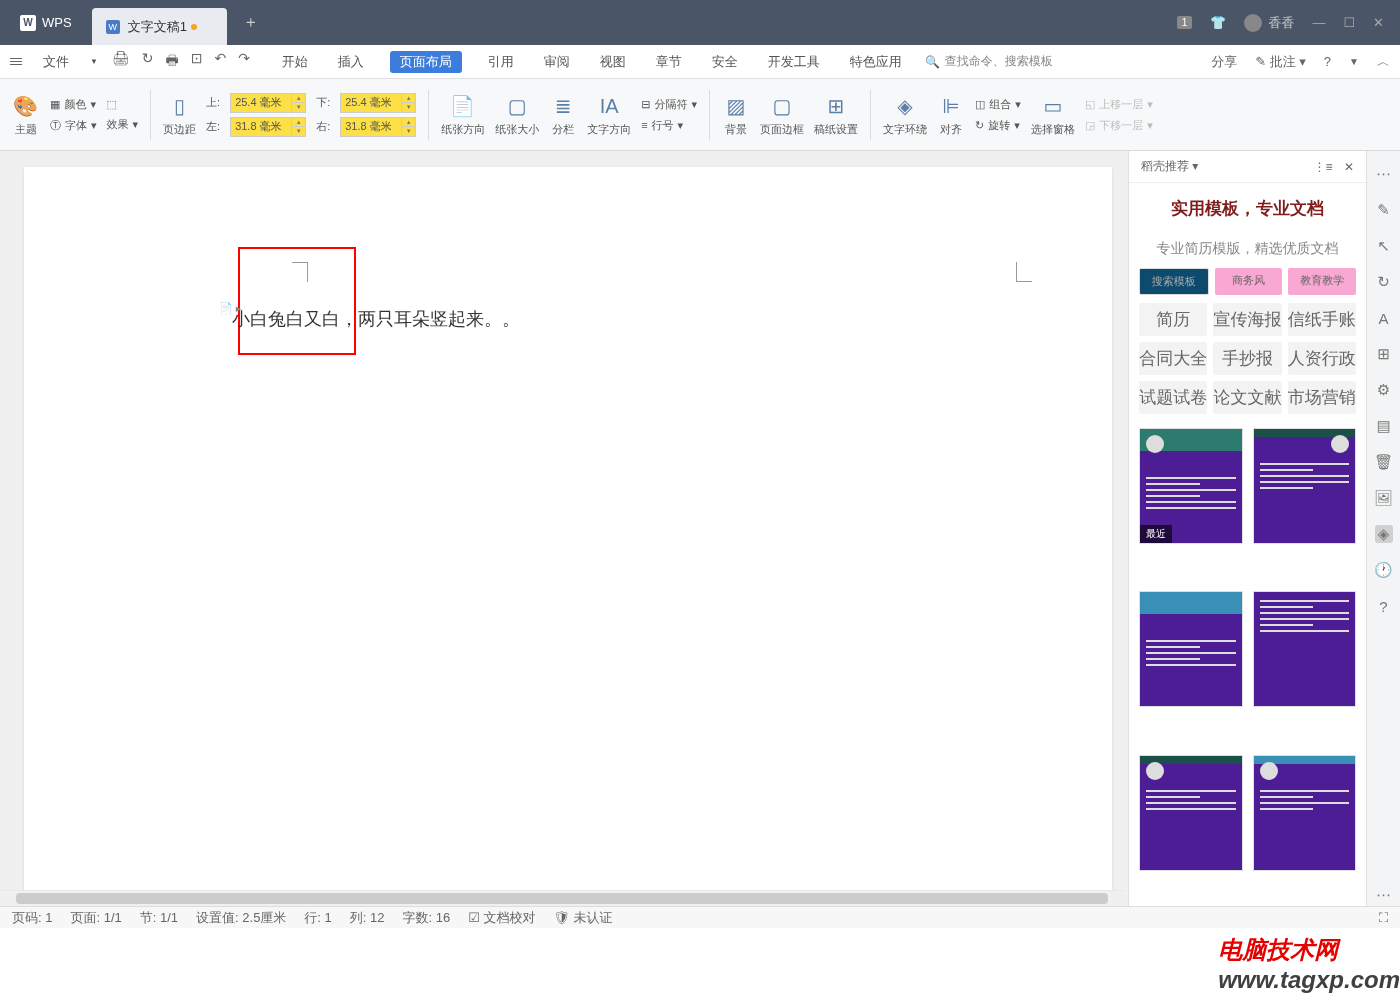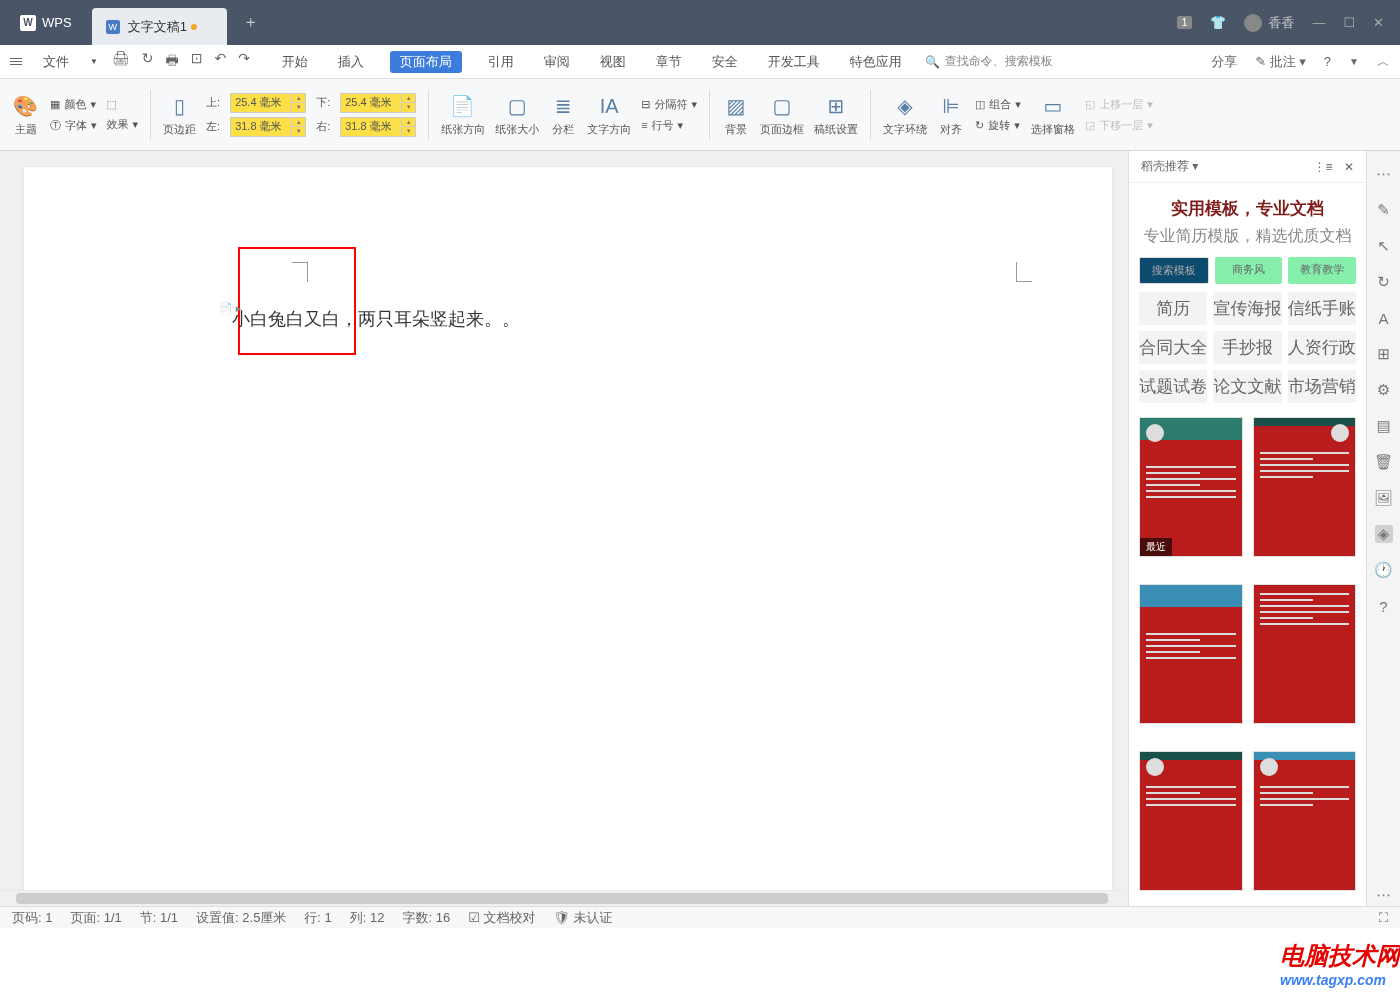--- a/index.html
+++ b/index.html
@@ -52,27 +52,27 @@
 .page-corner-tl { position: absolute; left: 268px; top: 95px; width: 16px; height: 20px; border-left: 1px solid #999; border-bottom: 1px solid #999; transform: rotate(180deg); }
 .page-corner-tr { position: absolute; right: 80px; top: 95px; width: 16px; height: 20px; border-right: 1px solid #999; border-top: 1px solid #999; transform: rotate(180deg); }
 .page-mark { position: absolute; left: 195px; top: 135px; font-size: 11px; color: #888; display: flex; align-items: center; gap: 2px; }
 
 .scroll-v { width: 16px; background: #f0f0f0; }
 
 .side-panel { width: 238px; background: #fff; border-left: 1px solid #e0e0e0; display: flex; flex-direction: column; }
 .side-header { height: 32px; display: flex; align-items: center; padding: 0 12px; font-size: 12px; color: #666; border-bottom: 1px solid #eee; justify-content: space-between; }
 .side-title-area { padding: 14px 12px 10px; text-align: center; }
 .side-title { font-size: 17px; font-weight: bold; color: #7f1d1d; }
-.side-subtitle { font-size: 16px; color: #888; margin-top: 6px; }
+.side-subtitle { font-size: 14px; color: #888; margin-top: 20px; }
 .side-tabs { display: flex; gap: 6px; padding: 0 10px; font-size: 11px; }
-.side-tab { flex: 1; text-align: center; padding: 5px 0; background: #86efac; color: #666; border-radius: 2px; cursor: pointer; }
+.side-tab { flex: 1; text-align: center; padding: 5px 0; background: #f9a8d4; color: #666; border-radius: 2px; cursor: pointer; }
 .side-cat-grid { display: grid; grid-template-columns: 1fr 1fr 1fr; gap: 6px; padding: 8px 10px; }
 .side-cat { background: #f3f3f3; text-align: center; padding: 5px 0; font-size: 17px; color: #666; border-radius: 2px; cursor: pointer; }
 .template-grid { display: grid; grid-template-columns: 1fr 1fr; gap: 10px; padding: 6px 10px; overflow-y: auto; flex: 1; }
-.template-card { background: #b91c1c; border: 1px solid #e0e0e0; height: 140px; position: relative; overflow: hidden; }
+.template-card { background: #4c1d95; border: 1px solid #e0e0e0; height: 116px; position: relative; overflow: hidden; }
 .tpl-head { height: 22px; background: #2d7a6e; }
 .tpl-head2 { height: 22px; background: #3a8fb7; }
 .tpl-head3 { height: 8px; background: #1b4f4a; }
 .tpl-avatar { width: 18px; height: 18px; border-radius: 50%; background: #ddd; position: absolute; top: 6px; left: 6px; }
 .tpl-lines { padding: 26px 6px 4px; }
 .tpl-line { height: 2px; background: #ddd; margin-bottom: 4px; }
 .tpl-line.short { width: 60%; }
 .tpl-badge { position: absolute; bottom: 0; left: 0; background: rgba(0,0,0,0.6); color: #fff; font-size: 10px; padding: 2px 6px; }
 
 .right-toolbar { width: 34px; background: #f3f4f5; border-left: 1px solid #e0e0e0; display: flex; flex-direction: column; align-items: center; gap: 18px; padding-top: 14px; color: #777; }
@@ -80,21 +80,21 @@
 .rt-icon.active { background: #d0d0d0; border-radius: 3px; padding: 2px; }
 
 .statusbar { position: absolute; bottom: 72px; left: 0; right: 0; height: 22px; background: #f7f7f7; border-top: 1px solid #ddd; font-size: 13px; color: #666; display: flex; align-items: center; padding: 0 12px; gap: 18px; }
 .h-scroll { position: absolute; bottom: 94px; left: 0; right: 276px; height: 16px; background: #f0f0f0; border-top: 1px solid #e8e8e8; }
 .h-scroll-thumb { position: absolute; left: 16px; right: 16px; top: 2px; bottom: 2px; background: #ccc; border-radius: 4px; }
 
 .watermark { position: absolute; bottom: 0; right: 0; height: 72px; display: flex; align-items: center; background: #fff; }
 .tag-box { background: #0066cc; color: #fff; font-size: 40px; font-weight: bold; padding: 8px 16px; font-style: italic; border: 3px solid #0044aa; }
 .wm-text { display: flex; flex-direction: column; margin-left: 8px; }
 .wm-line1 { color: #e60000; font-size: 24px; font-weight: bold; font-style: italic; }
-.wm-line2 { color: #3b82f6; font-size: 14px; font-weight: bold; font-style: italic; }
+.wm-line2 { color: #404040; font-size: 24px; font-weight: bold; font-style: italic; }
 </style>
 </head>
 <body>
 
 <div class="titlebar">
   <div class="wps-home">
     <span class="wps-logo">W</span>
     <span>WPS</span>
   </div>
   <div class="tab-doc">

